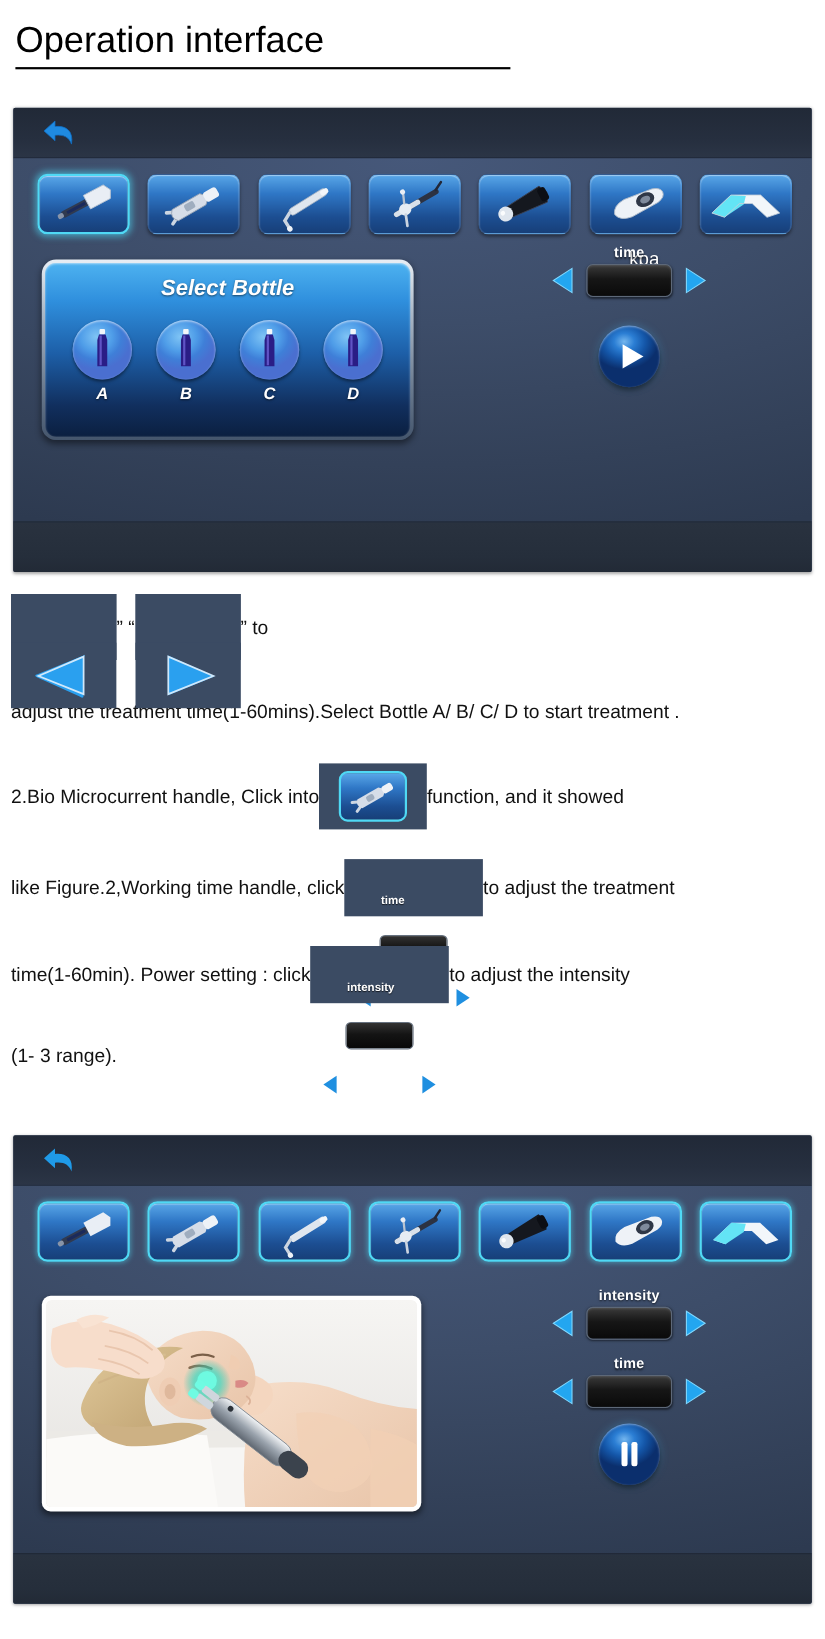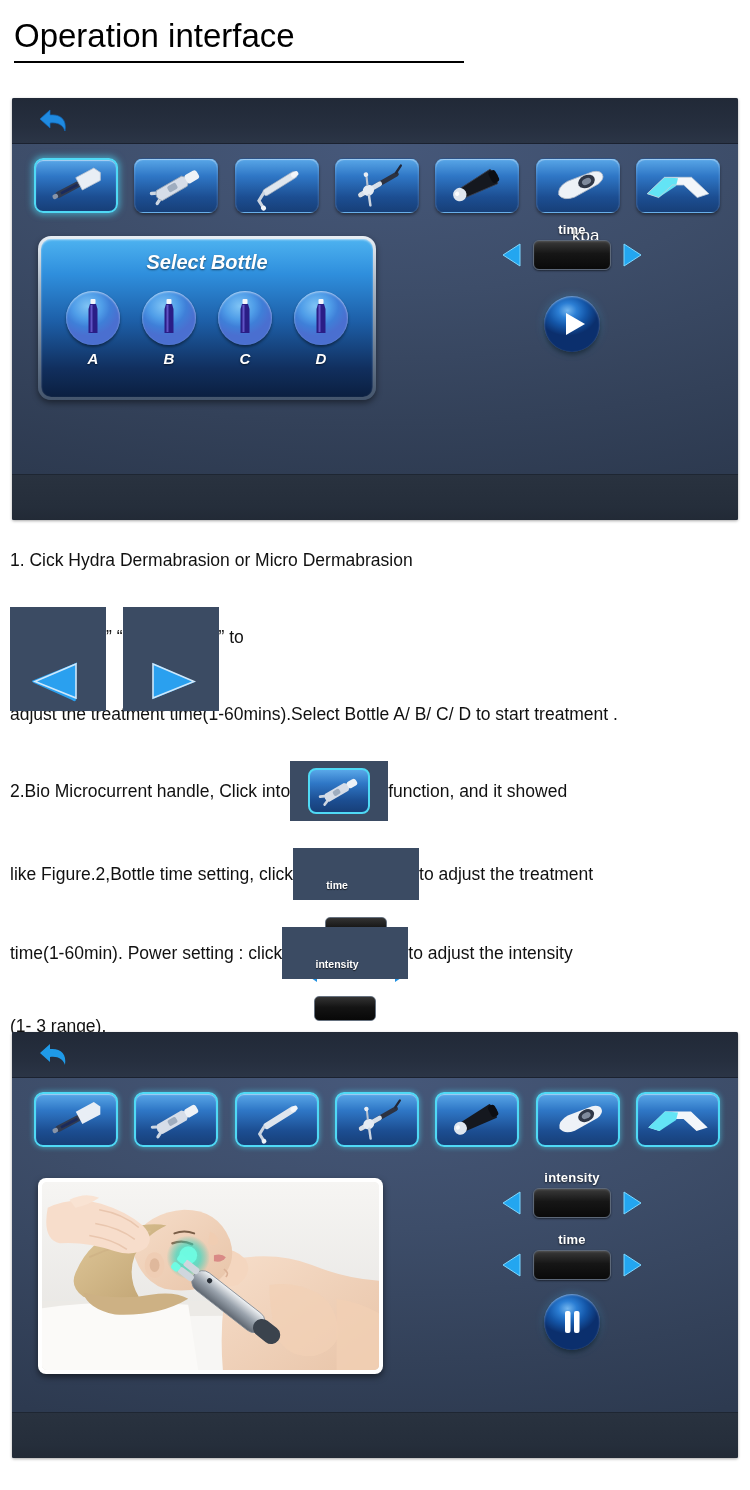--- a/index.html
+++ b/index.html
@@ -483,23 +483,20 @@
         </svg>
       </div>
     </div>
 
     <div class="dev-bottombar"></div>
   </div>
 </div>
 
 <div class="instructions">
 
-  <div class="line">
-    <span class="txt">1. Cick Hydra Dermabrasion or Micro Dermabrasion</span>
-  </div>
 
   <div class="line">
     <span class="chip chip-arrow">
       <svg viewBox="0 0 96 60" xmlns="http://www.w3.org/2000/svg">
         <rect width="96" height="60" fill="#3b4b63"></rect>
         <path d="M66 12 L66 48 L24 31 Z" fill="#1f8fe0"></path>
         <path d="M66 12 Q68 10 66 14 L66 48 Q66 52 62 49 L24 32 Q20 30 24 29 Z" fill="#2aa0ef"></path>
         <path d="M66 13 L66 47 L25 30.5 Z" fill="none" stroke="#cfe8fb" stroke-width="1.6"></path>
       </svg>
     </span>
@@ -530,21 +527,21 @@
             <rect x="42" y="19" width="11" height="8" rx="3" fill="#eef2f7"></rect>
             <rect x="24" y="20" width="8" height="6" rx="2" fill="#9fadbf"></rect>
           </g>
         </svg>
       </span>
     </span>
     <span class="txt">function, and it showed</span>
   </div>
 
   <div class="line">
-    <span class="txt">like Figure.2,Bottle time setting, click</span>
+    <span class="txt">like Figure.2,Working time handle, click</span>
     <span class="chip chip-stepper">
       <span class="cs-label">time</span>
       <span class="cs-row">
         <span class="cs-arrow">
           <svg viewBox="0 0 17 22" xmlns="http://www.w3.org/2000/svg">
             <path d="M14 3 L14 19 L2 11 Z" fill="#1f8fe0"></path>
           </svg>
         </span>
         <span class="cs-readout"></span>
         <span class="cs-arrow">

